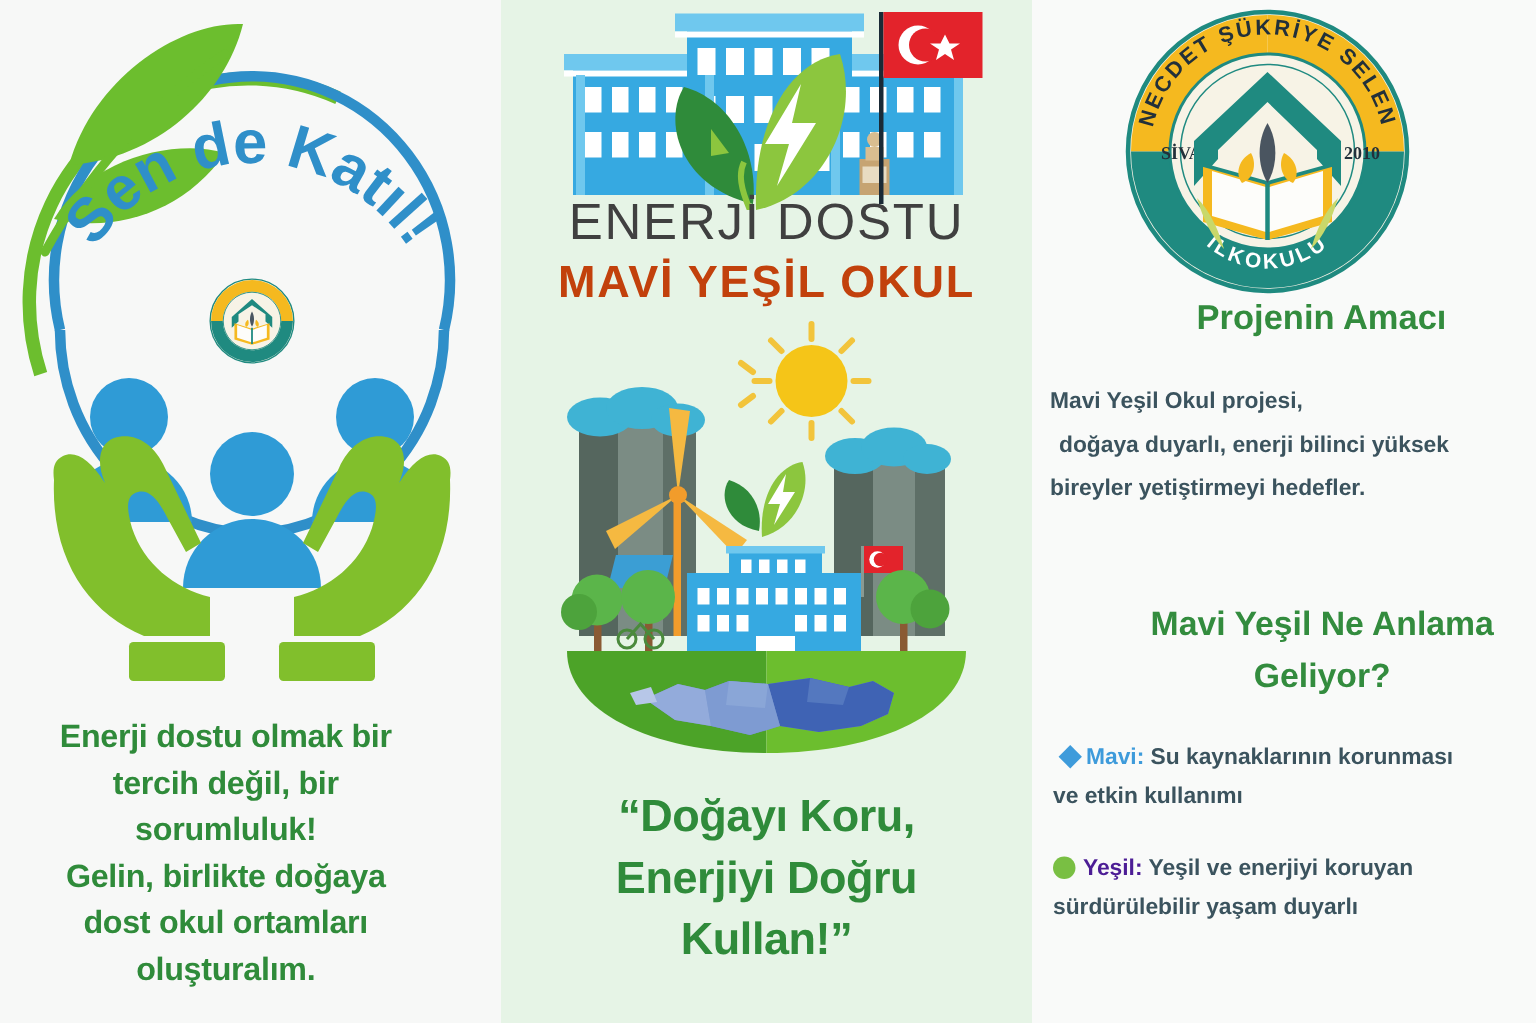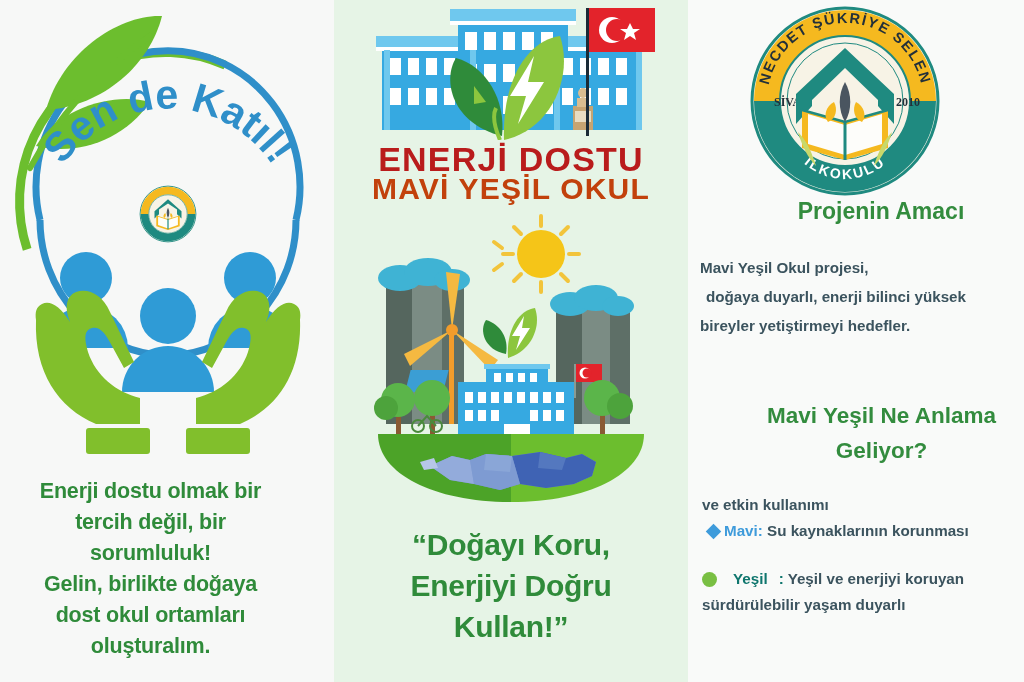--- a/index.html
+++ b/index.html
@@ -39,24 +39,24 @@
     font-weight: bold;
     line-height: 31px;
     letter-spacing: -0.2px;
   }
 
   
   .mid-hero { position: relative; width: 354px; height: 136px; }
   .mid-hero svg { position: absolute; top: 0; left: 0; }
 
   .mid-title {
-    position: absolute; top: 140px; left: 0; width: 354px;
-    text-align: center;
-    font-size: 34px; font-weight: bold;
-    color: #b91c1c;
+    position: absolute; top: 129px; left: 0; width: 354px;
+    text-align: center;
+    font-size: 34px; font-weight: normal;
+    color: #404040;
     letter-spacing: 1.2px;
   }
   .mid-subtitle {
     position: absolute; top: 172px; left: 0; width: 354px;
     text-align: center;
     font-size: 30px; font-weight: bold;
     color: #c2410c;
     letter-spacing: 1.2px;
   }
 
@@ -113,21 +113,21 @@
     margin-left: 6px;
     margin-bottom: 1px;
   }
   .mark-circle {
     width: 15px; height: 15px;
     border-radius: 50%;
     background: #79bf43;
     margin-bottom: 1px;
   }
   .kw-blue  { color: #3e9bdb; }
-  .kw-green { color: #0f766e; margin-left: 11px; }
+  .kw-green { color: #4c1d95; }
 </style>
 </head>
 <body>
 
 <div class="brochure">
 
   <div class="panel panel-left">
 
     <div class="left-emblem">
       <svg width="334" height="460" viewBox="0 0 334 460">
@@ -466,24 +466,24 @@
       <span>bireyler yetiştirmeyi hedefler.</span>
     </div>
 
     <div class="right-h2">
       <div>Mavi Yeşil Ne Anlama</div>
       <div>Geliyor?</div>
     </div>
 
     <div class="bullets">
       <div class="bullet-item">
-        <div class="bullet-line">ve etkin kullanımı</div>
         <div class="bullet-line">
           <span class="bullet-mark mark-diamond"></span><span class="kw-blue">Mavi</span><span class="kw-blue">:</span><span> Su kaynaklarının korunması</span>
         </div>
+        <div class="bullet-line">ve etkin kullanımı</div>
       </div>
 
       <div class="bullet-item">
         <div class="bullet-line">
           <span class="bullet-mark mark-circle"></span><span class="kw-green">Yeşil</span><span class="kw-green">:</span><span> Yeşil ve enerjiyi koruyan</span>
         </div>
         <div class="bullet-line">sürdürülebilir yaşam duyarlı</div>
       </div>
     </div>
   </div>

